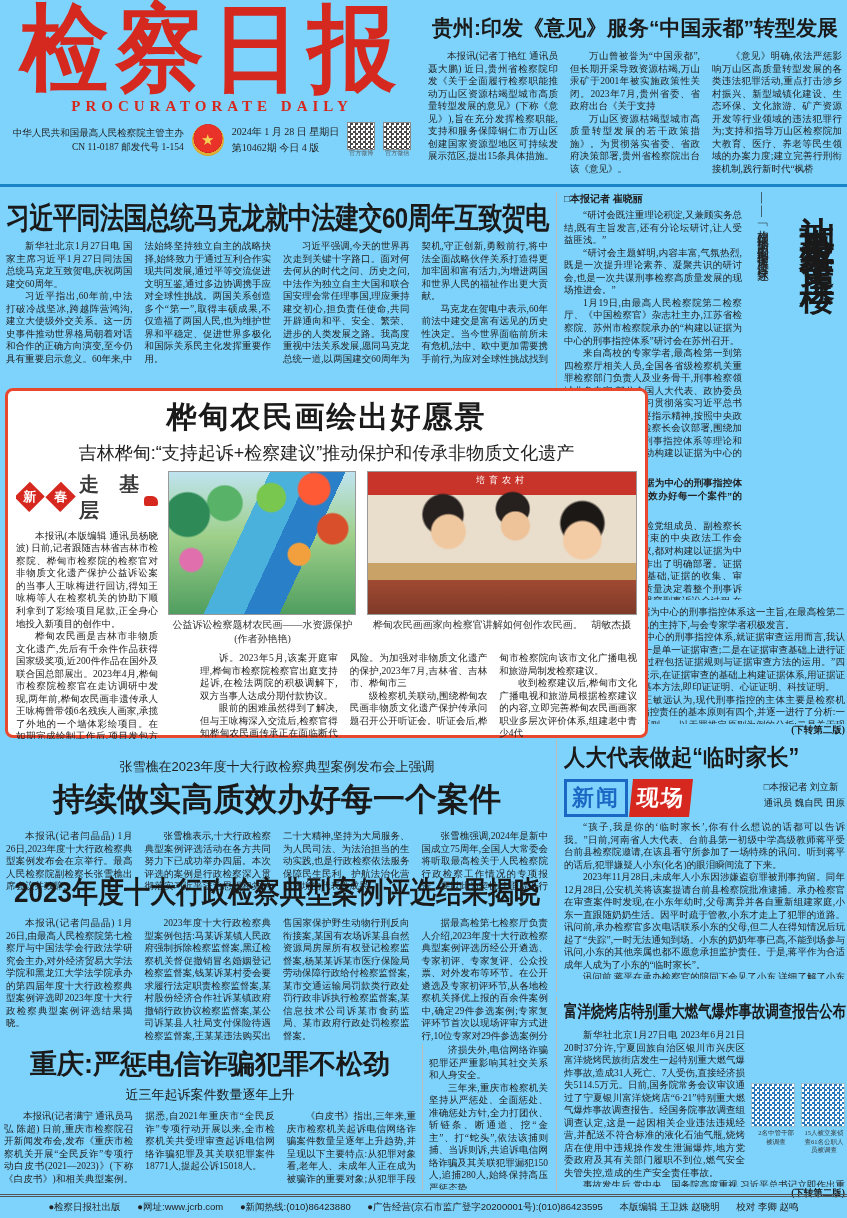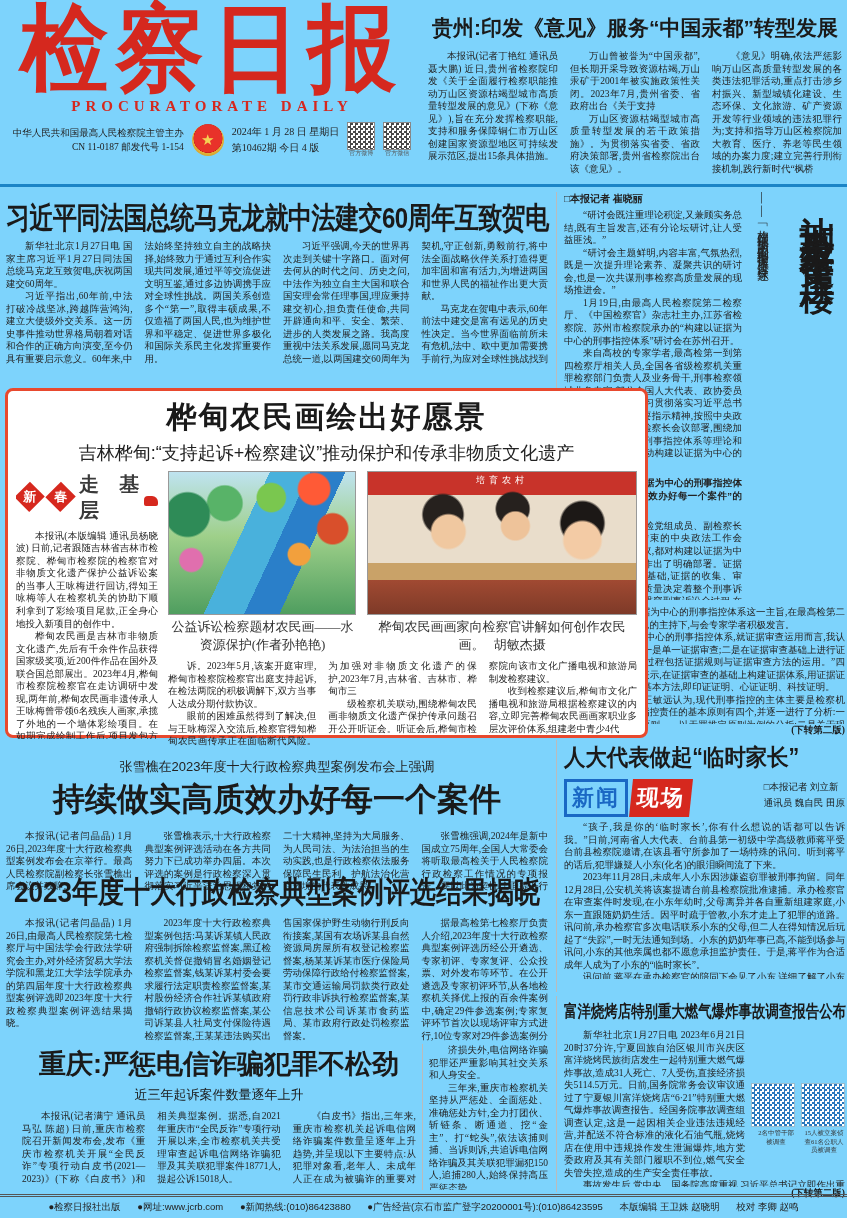--- a/index.html
+++ b/index.html
@@ -75,23 +75,23 @@
      linear-gradient(180deg,#bfe3f0 0%, #9fd08a 45%, #4f9e5f 100%);}
   .photo-people{position:relative;width:268px;height:142px;background:
      radial-gradient(circle at 30% 42%, #f0c8a0 0 8%, transparent 9%),
      radial-gradient(circle at 55% 38%, #eec39a 0 8%, transparent 9%),
      radial-gradient(circle at 80% 48%, #f3cba5 0 8%, transparent 9%),
      radial-gradient(circle at 28% 30%, #26211e 0 9%, transparent 10%),
      radial-gradient(circle at 54% 26%, #26211e 0 9%, transparent 10%),
      radial-gradient(circle at 80% 36%, #1c1816 0 9%, transparent 10%),
      linear-gradient(180deg,#c8332a 0 16%, #e9ddcb 16% 64%, #c9a268 64% 76%, #a14a32 76%, #7e3a28 100%);}
   .banner-txt{position:absolute;top:2px;left:50%;transform:translateX(-50%);color:#fff;font-size:9px;letter-spacing:4px;}
-  figcaption{font-size:13px;text-align:center;color:#333;margin-top:3px;}
+  figcaption{font-size:10px;text-align:center;color:#333;margin-top:3px;}
   .credit{margin-left:6px;}
-  .box-bottom{column-count:3;column-gap:12px;column-fill:auto;height:96px;overflow:hidden;margin-top:6px;}
+  .box-bottom{column-count:3;column-gap:12px;column-fill:auto;height:96px;overflow:hidden;margin-top:6px;margin-left:32px;}
   
   #announce{position:absolute;left:6px;top:742px;width:542px;height:128px;margin-top:16px;}
   .kicker{font-size:13px;text-align:center;font-family:"Liberation Sans",sans-serif;color:#222;}
   .an-title{font-size:32px;font-weight:900;font-family:"Liberation Sans",sans-serif;text-align:center;
             white-space:nowrap;margin:2px 0 8px;}
   #announce .cols4{height:72px;}
   
   #rep{position:absolute;left:556px;top:740px;width:289px;height:252px;border-left:1px solid #bbb;padding-left:7px;box-sizing:border-box;}
   .rep-title{font-size:23px;font-weight:900;font-family:"Liberation Sans",sans-serif;white-space:nowrap;
              transform:scaleX(0.93);transform-origin:left;margin:2px 0 6px;}
@@ -103,21 +103,21 @@
        padding:4px 6px;letter-spacing:2px;transform:skewX(-6deg);margin-left:3px;}
   .rep-byline{font-size:9.5px;line-height:1.7;text-align:left;font-family:"Liberation Sans",sans-serif;}
   .rep-body{height:158px;overflow:hidden;}
   
   #result{position:absolute;left:6px;top:872px;width:542px;height:170px;}
   .res-title{font-size:26px;font-weight:900;font-family:"Liberation Sans",sans-serif;text-align:center;
              white-space:nowrap;transform:scaleY(1.15);transform-origin:top;margin:0 0 10px;}
   #result .cols4{height:132px;}
   
   #chongqing{position:absolute;left:0;top:1044px;width:548px;height:148px;display:flex;}
-  .cq-left{width:416px;flex:0 0 auto;padding-left:22px;box-sizing:border-box;}
+  .cq-left{width:416px;flex:0 0 auto;padding-left:4px;box-sizing:border-box;}
   .cq-title{font-size:27px;font-weight:900;font-family:"Liberation Sans",sans-serif;text-align:center;white-space:nowrap;margin-top:2px;}
   .cq-sub{font-size:13px;text-align:center;margin:4px 0 6px;font-family:"Liberation Sans",sans-serif;}
   .cq-left .cols3{height:84px;}
   .cq-side{flex:1;border-left:1px solid #bbb;margin-left:6px;padding-left:6px;height:146px;overflow:hidden;}
   
   #fuyang{position:absolute;left:556px;top:996px;width:289px;height:196px;border-left:1px solid #bbb;padding-left:7px;box-sizing:border-box;}
   .fy-title{font-size:17px;font-weight:900;font-family:"Liberation Sans",sans-serif;white-space:nowrap;
             transform:scaleX(0.79);transform-origin:left;margin:4px 0 6px;}
   .fy-body{height:158px;overflow:hidden;}
   .fy-qr{float:right;width:96px;text-align:center;margin:54px 0 0 4px;}

